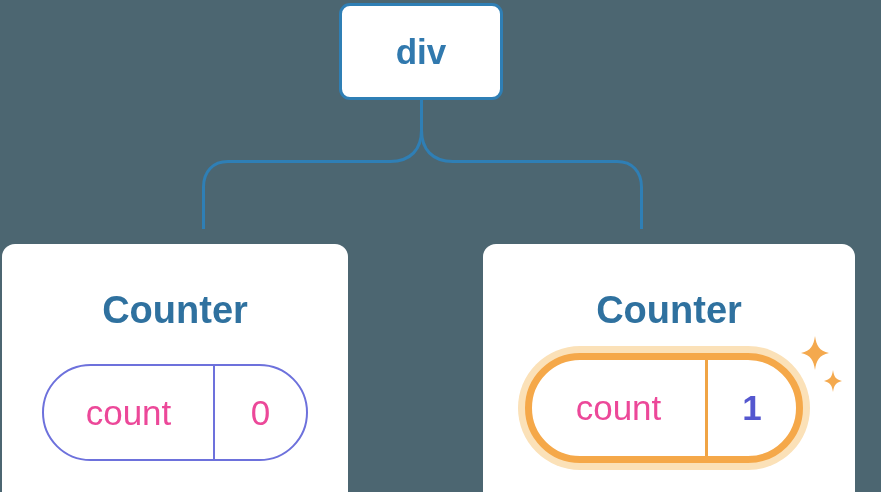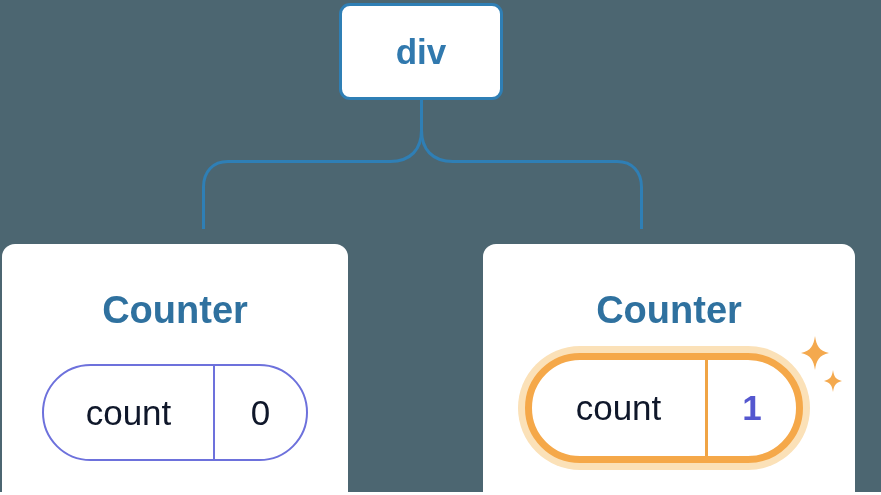--- a/index.html
+++ b/index.html
@@ -66,21 +66,21 @@
     position: absolute;
     display: flex;
     box-sizing: border-box;
     background: #ffffff;
   }
   .pill-section {
     display: flex;
     align-items: center;
     justify-content: center;
     font-size: 35px;
-    color: #0f172a;
+    color: #ec4899;
     box-sizing: border-box;
   }
 
   .pill-normal {
     left: 40px; top: 120px;
     width: 266px; height: 97px;
     border: 2px solid #6d71dc;
     border-radius: 50px;
   }
   .pill-normal .pill-key   { width: 171px; border-right: 2px solid #6d71dc; }

